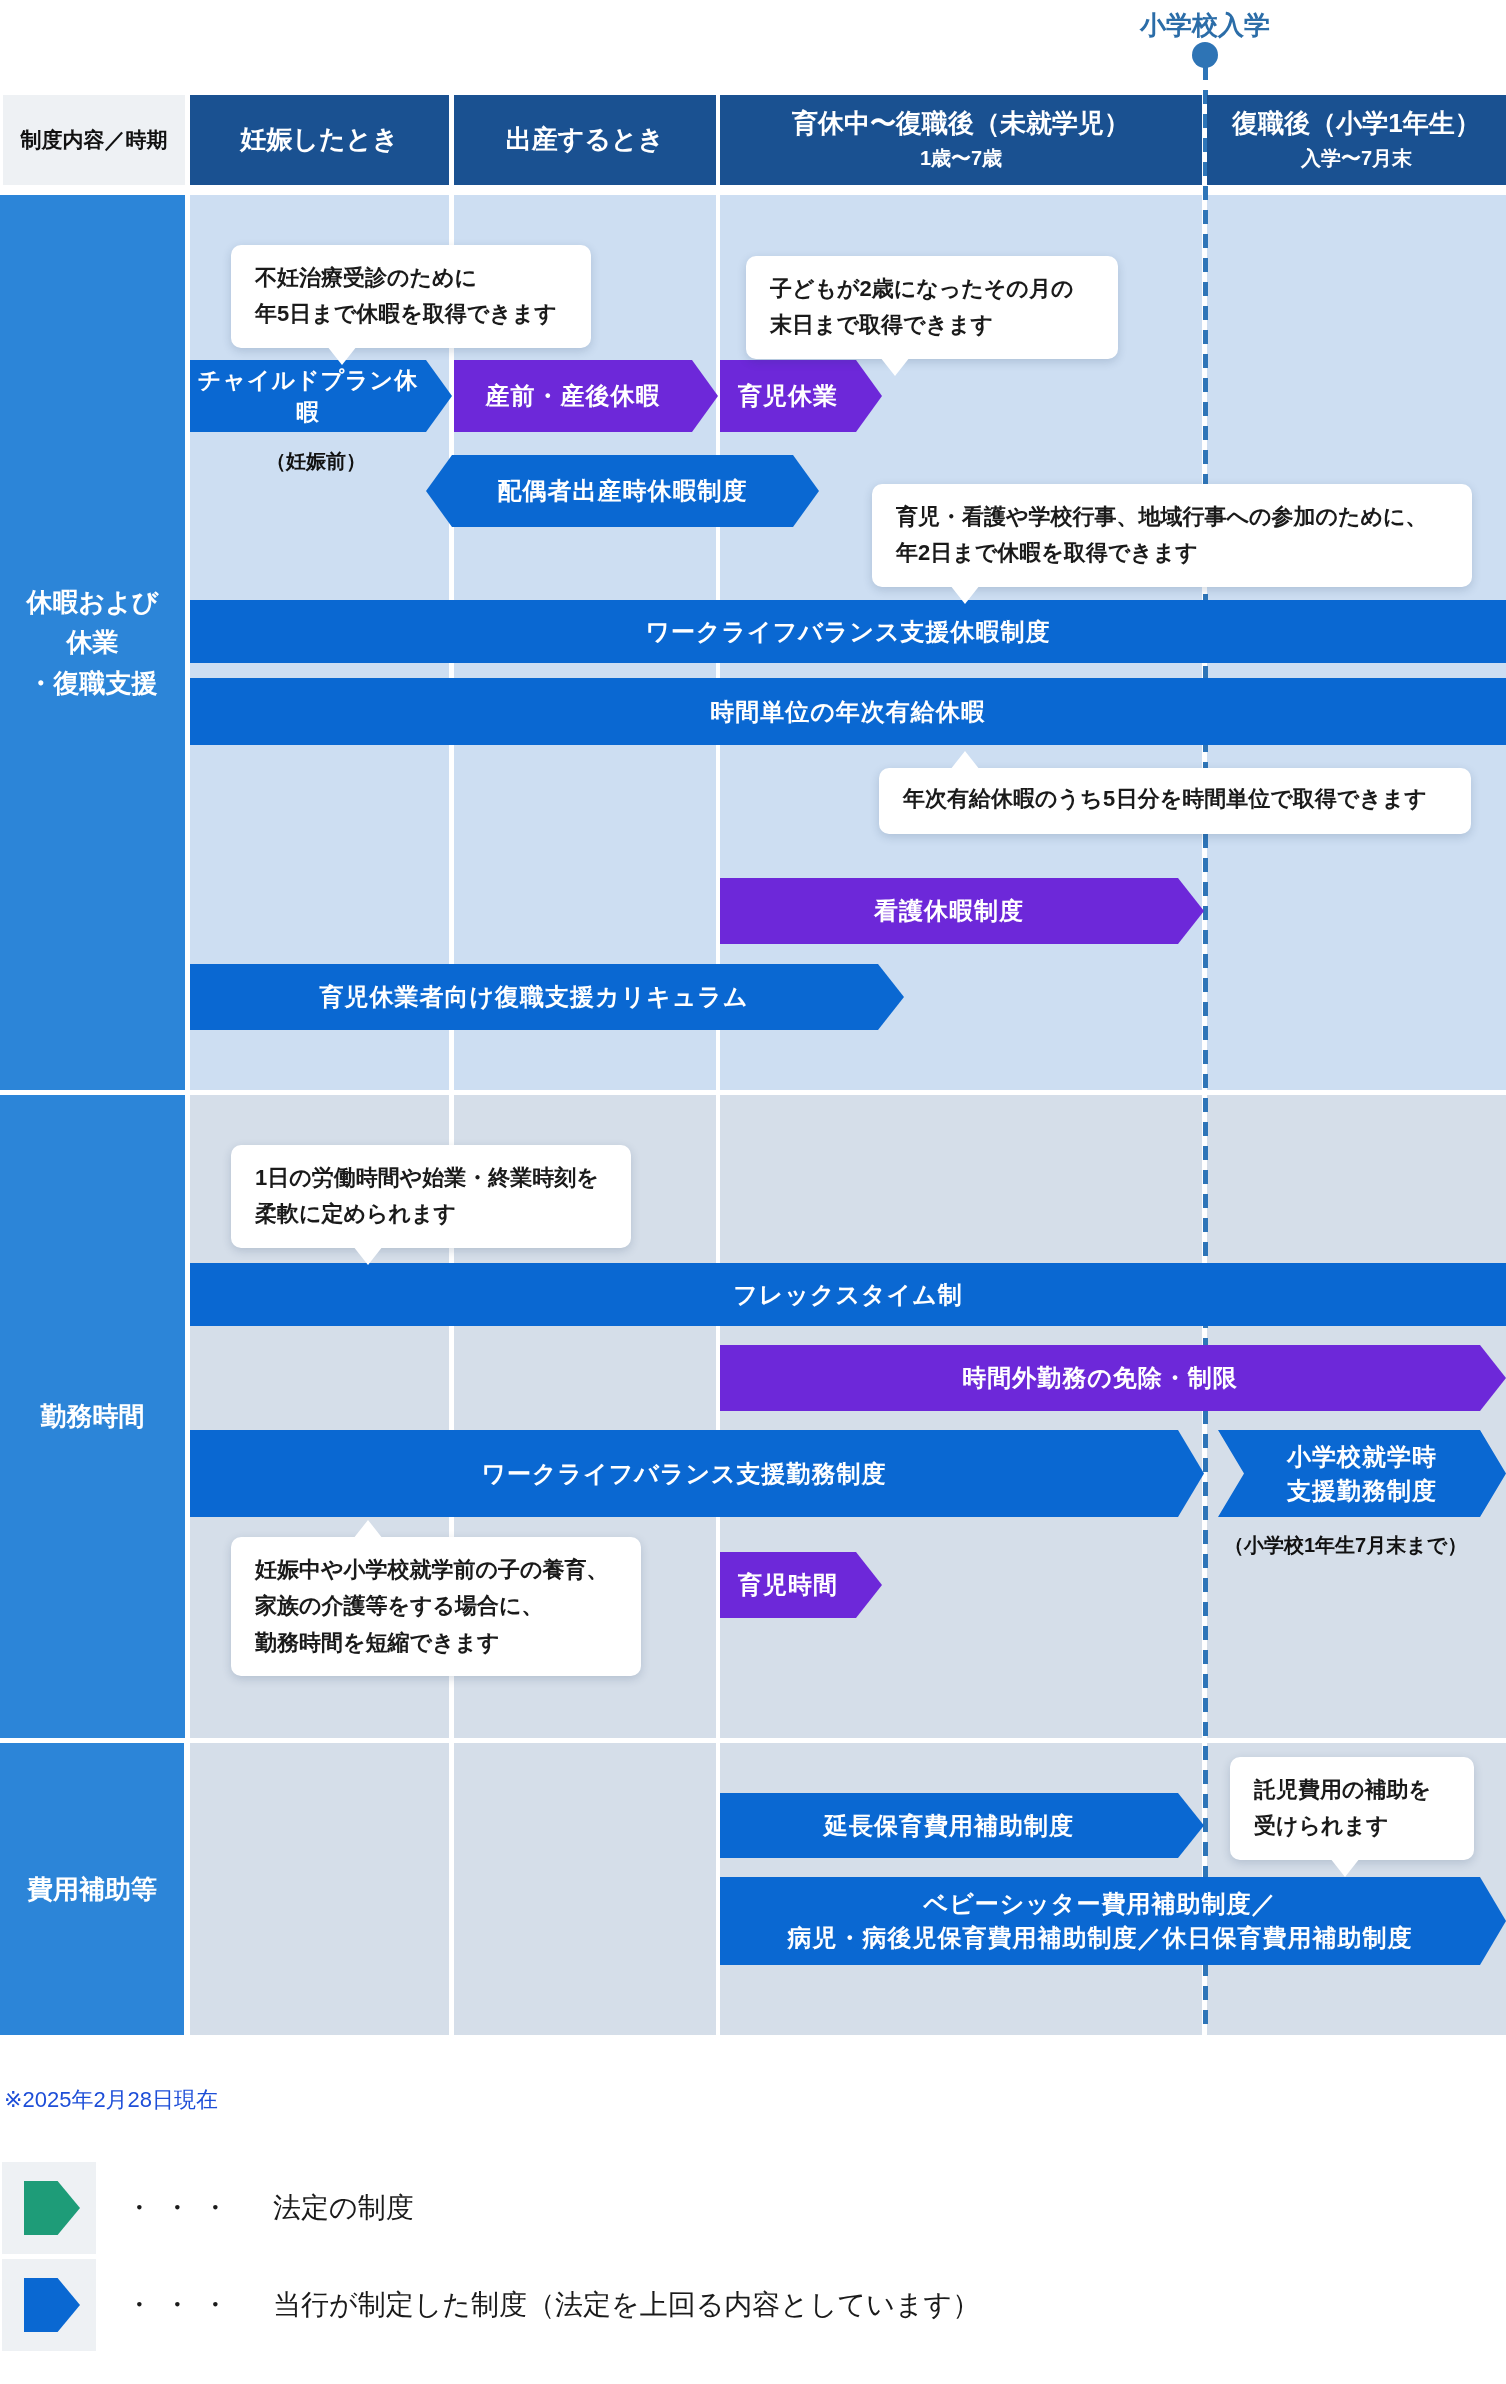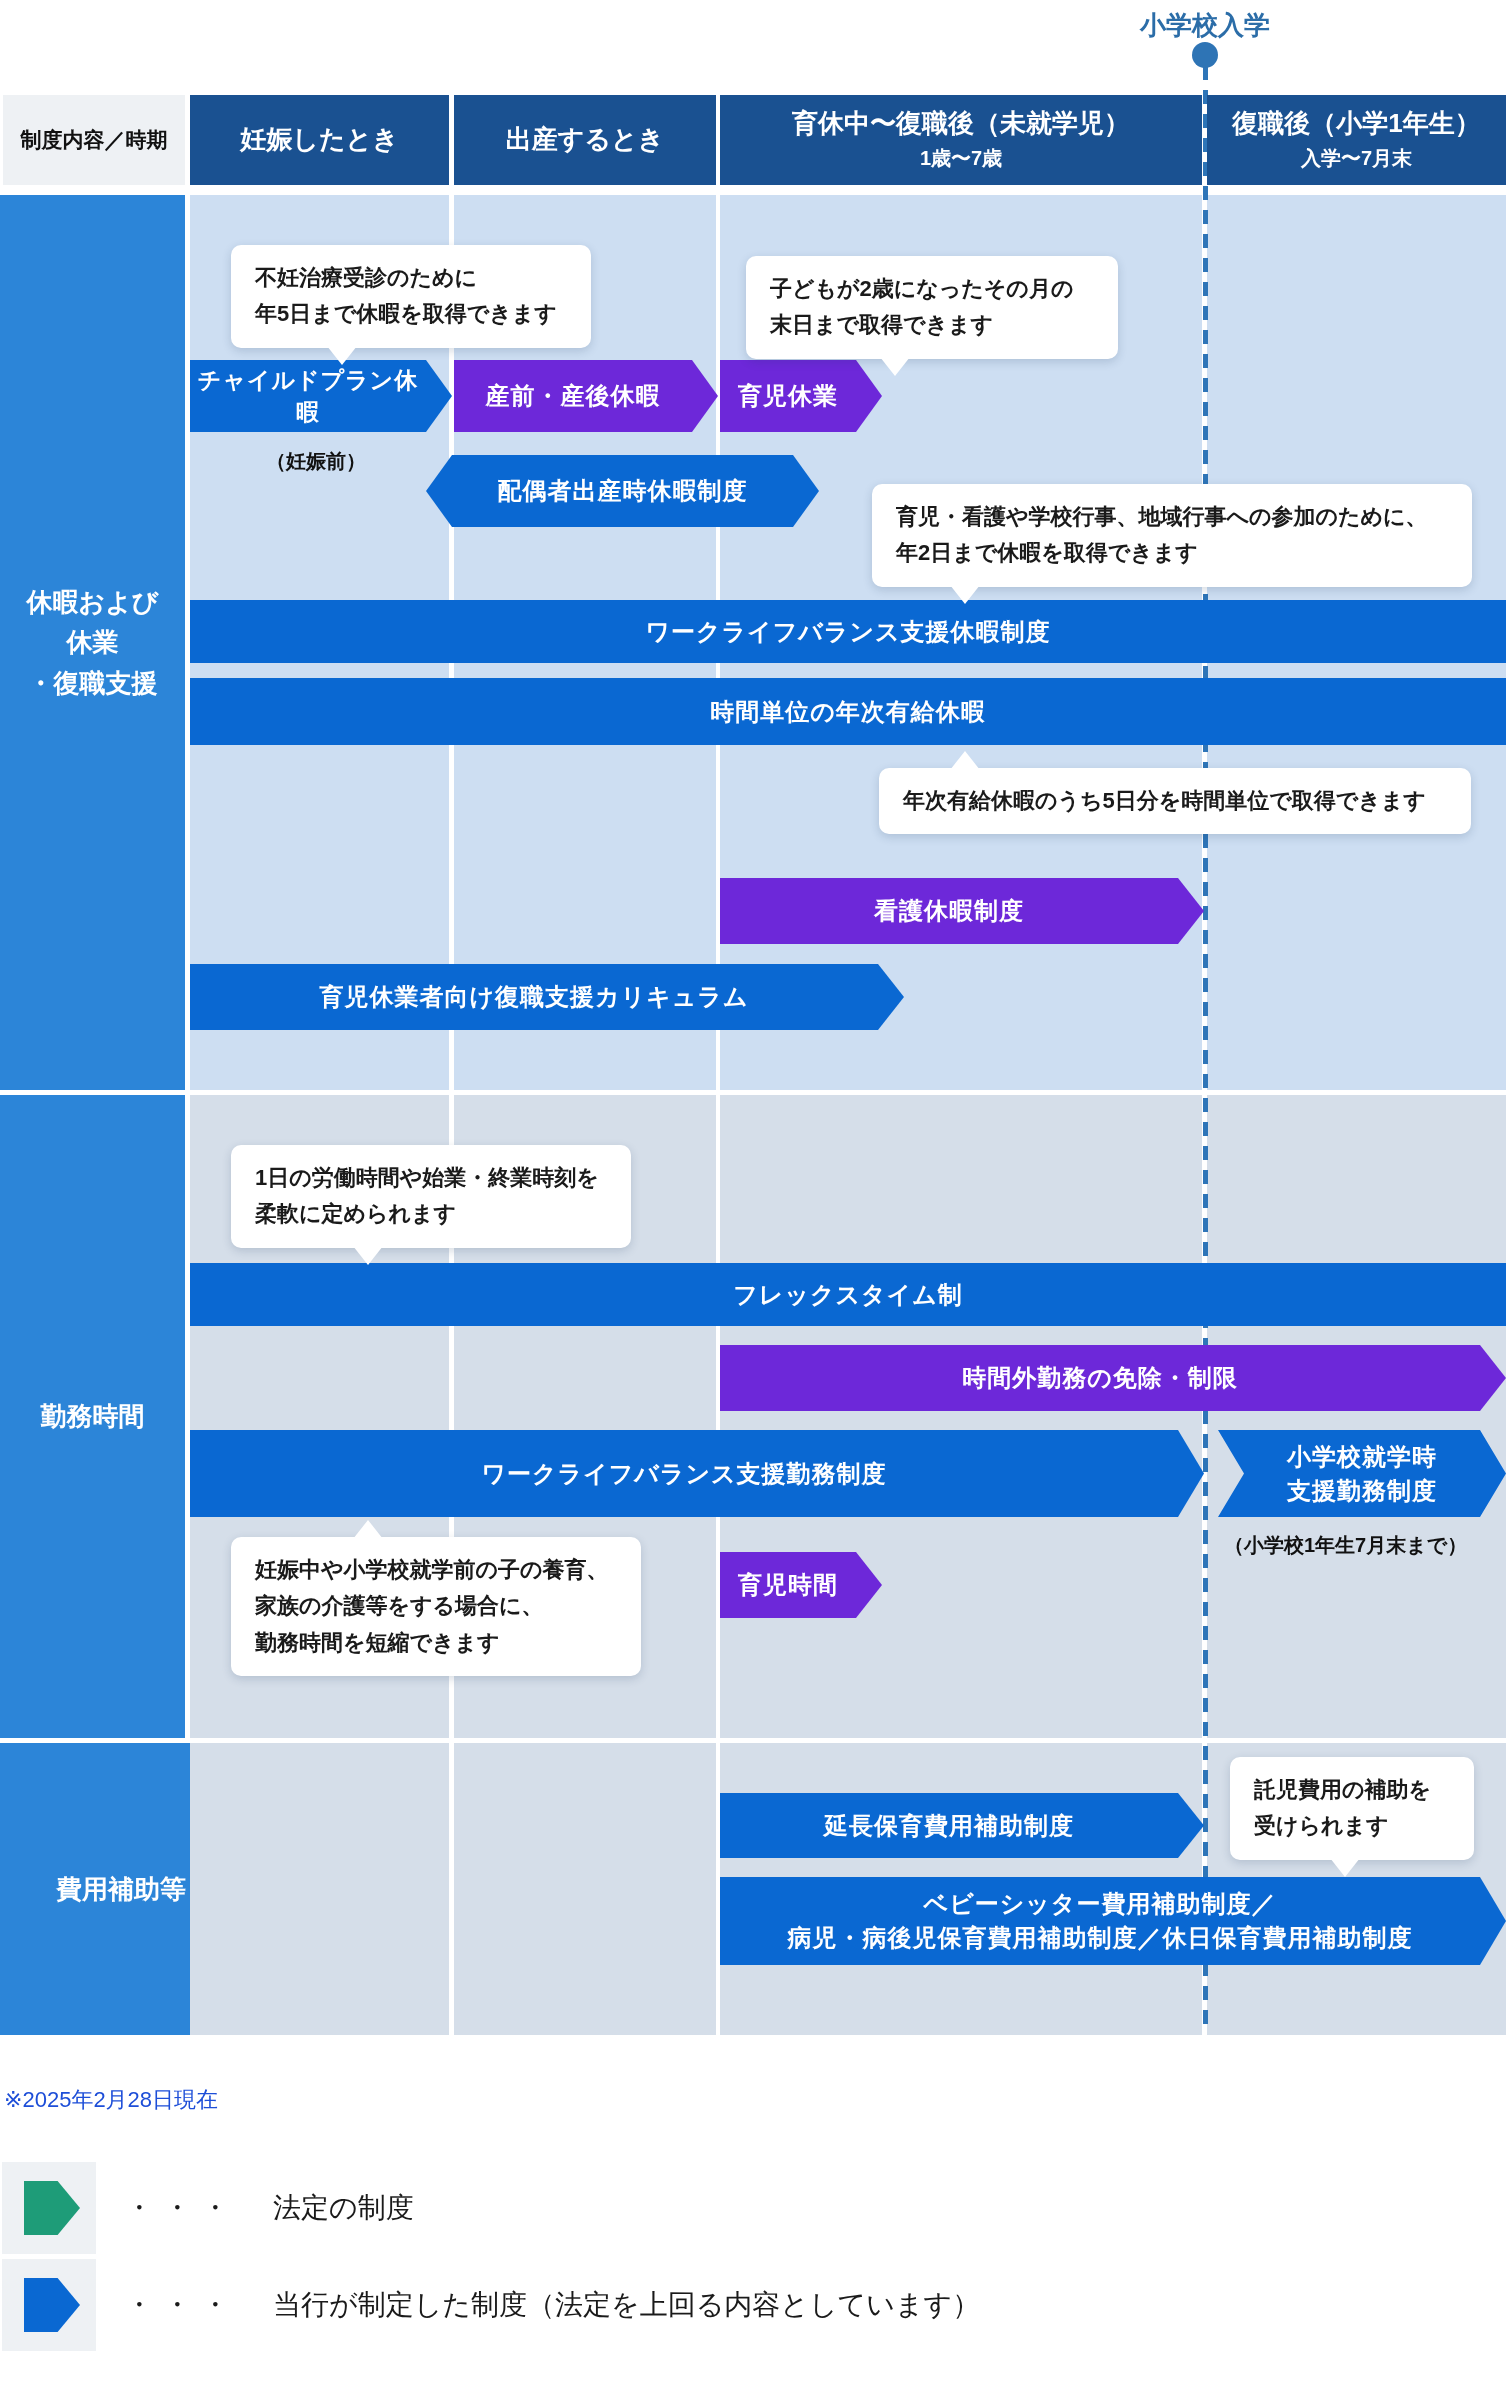--- a/index.html
+++ b/index.html
@@ -102,21 +102,21 @@
   <div class="cell bg-s1" style="left:1207px;top:195px;width:299px;height:895px;"></div>
 
   <div class="cell sidebar-cell" style="left:0;top:1095px;width:185px;height:643px;">
     <div>勤務時間</div>
   </div>
   <div class="cell bg-s2" style="left:190px;top:1095px;width:259px;height:643px;"></div>
   <div class="cell bg-s2" style="left:454px;top:1095px;width:262px;height:643px;"></div>
   <div class="cell bg-s2" style="left:720px;top:1095px;width:482px;height:643px;"></div>
   <div class="cell bg-s2" style="left:1207px;top:1095px;width:299px;height:643px;"></div>
 
-  <div class="cell sidebar-cell" style="left:0;top:1743px;width:184px;height:292px;padding-left:29px;">
+  <div class="cell sidebar-cell" style="left:0;top:1743px;width:184px;height:292px;">
     <div>費用補助等</div>
   </div>
   <div class="cell bg-s3" style="left:190px;top:1743px;width:259px;height:292px;"></div>
   <div class="cell bg-s3" style="left:454px;top:1743px;width:262px;height:292px;"></div>
   <div class="cell bg-s3" style="left:720px;top:1743px;width:482px;height:292px;"></div>
   <div class="cell bg-s3" style="left:1207px;top:1743px;width:299px;height:292px;"></div>
 
   <div class="callout" style="left:231px;top:245px;width:360px;">
     <div>不妊治療受診のために</div>
     <div>年5日まで休暇を取得できます</div>
@@ -147,21 +147,21 @@
     <div>年2日まで休暇を取得できます</div>
     <div class="pointer down" style="left:78px;"></div>
   </div>
 
   <div class="bar blue" style="left:190px;top:600px;width:1316px;height:63px;">
     <div>ワークライフバランス支援休暇制度</div>
   </div>
   <div class="bar blue" style="left:190px;top:678px;width:1316px;height:67px;">
     <div>時間単位の年次有給休暇</div>
   </div>
-  <div class="callout" style="left:879px;top:768px;width:592px;">
+  <div class="callout" style="left:879px;top:768px;width:592px;font-family:Liberation Mono, monospace;">
     <div>年次有給休暇のうち5日分を時間単位で取得できます</div>
     <div class="pointer up" style="left:71px;"></div>
   </div>
 
   <div class="bar green arrow-r" style="left:720px;top:878px;width:484px;height:66px;">
     <div>看護休暇制度</div>
   </div>
   <div class="bar blue arrow-r" style="left:190px;top:964px;width:714px;height:66px;">
     <div>育児休業者向け復職支援カリキュラム</div>
   </div>

